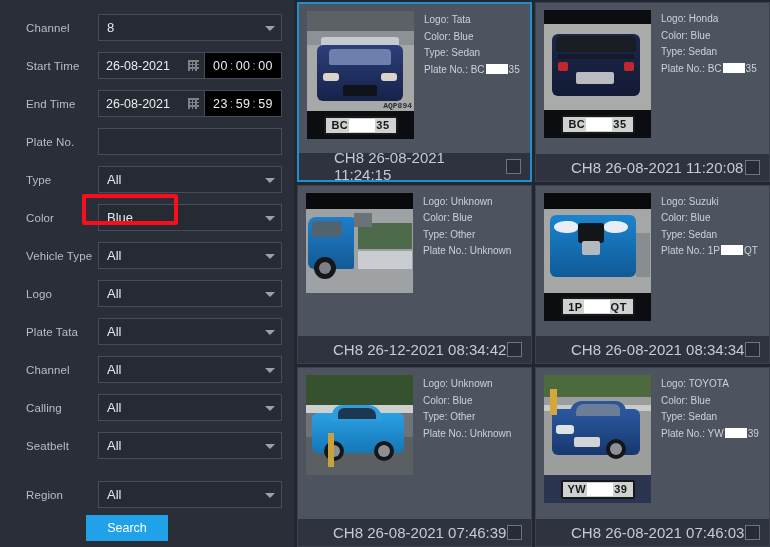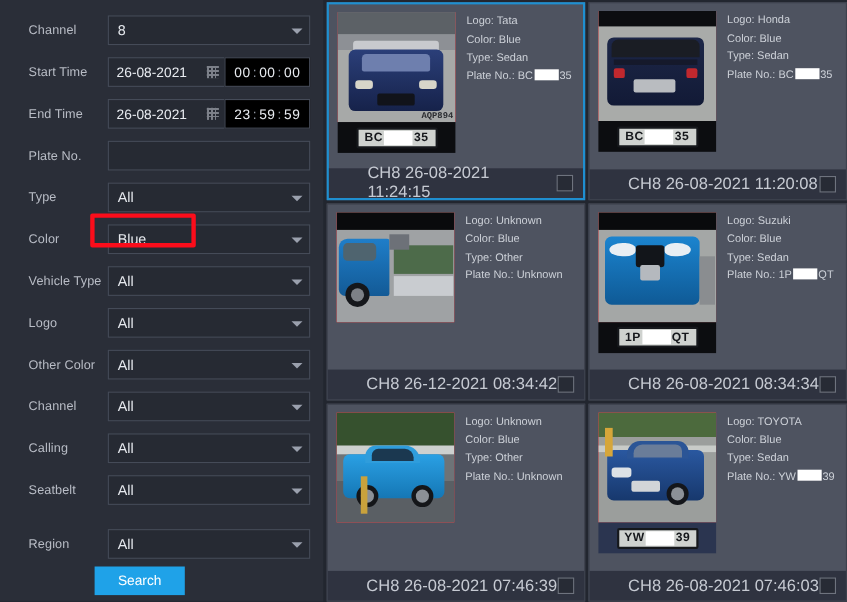--- a/index.html
+++ b/index.html
@@ -256,21 +256,21 @@
         <div class="frow">
           <div class="flabel">Logo</div>
           <div class="fctl">
             <div class="select">
               <span>All</span>
             </div>
             <div class="caret"></div>
           </div>
         </div>
         <div class="frow">
-          <div class="flabel">Other Color</div>
+          <div class="flabel">Plate Tata</div>
           <div class="fctl">
             <div class="select">
               <span>All</span>
             </div>
             <div class="caret"></div>
           </div>
         </div>
         <div class="frow">
           <div class="flabel">Channel</div>
           <div class="fctl">

